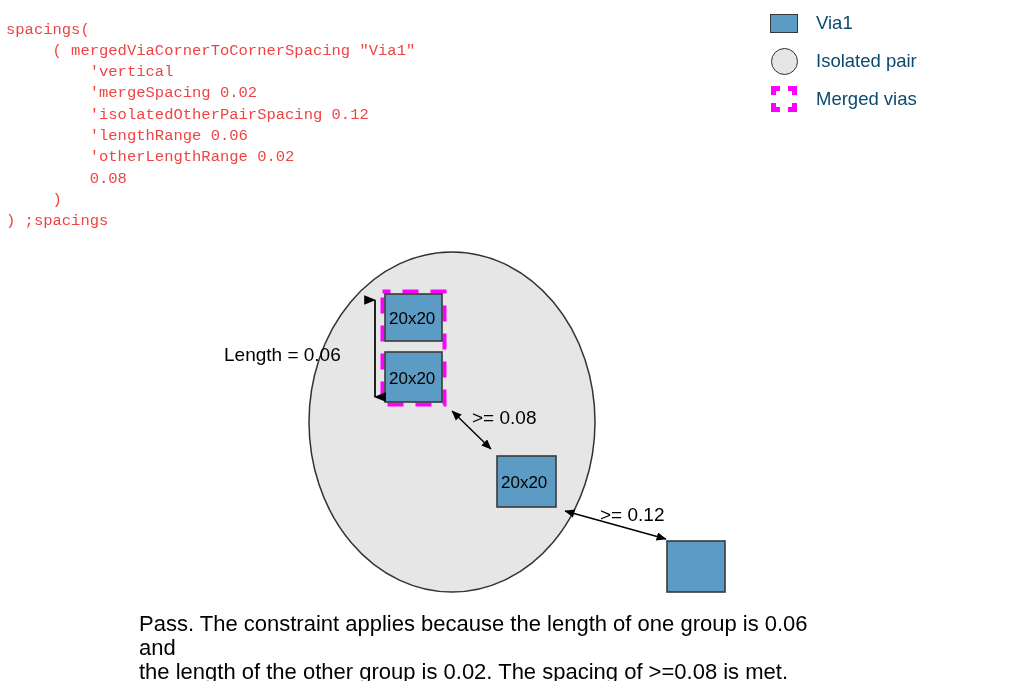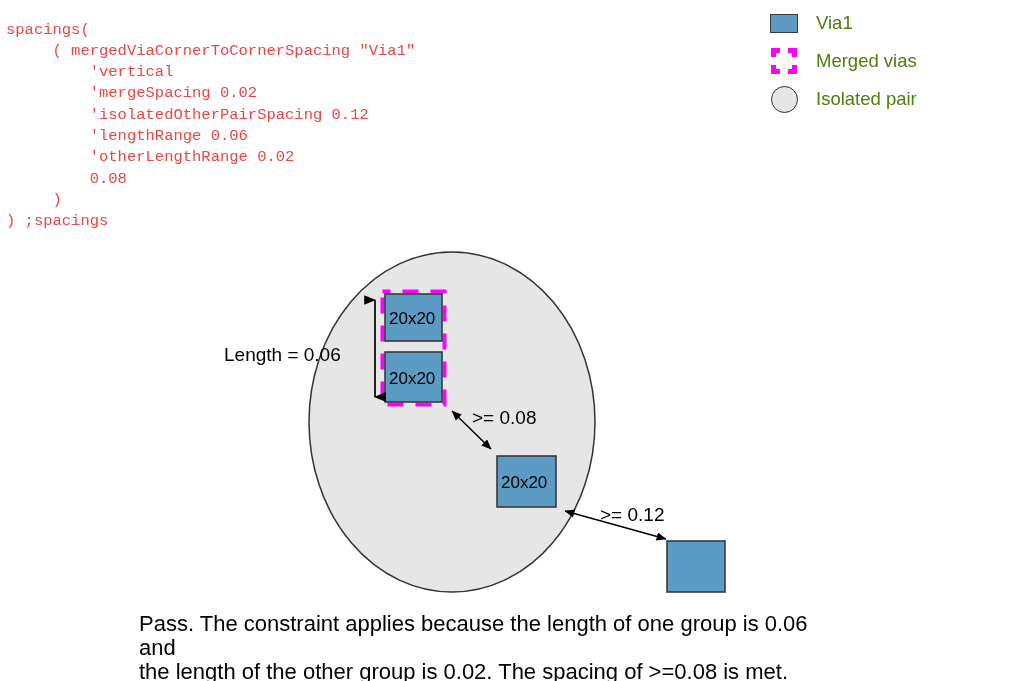--- a/index.html
+++ b/index.html
@@ -44,21 +44,21 @@
   .legend-swatch {
     width: 44px;
     flex: 0 0 44px;
     display: flex;
     align-items: center;
     justify-content: center;
   }
   .legend-label {
     font-size: 18.5px;
     line-height: 1;
-    color: #4d7c0f;
+    color: #0c4a6e;
     padding-left: 10px;
   }
   .sw-via {
     width: 28px;
     height: 19px;
     background: #5b9bc4;
     border: 1.4px solid #3a3a3a;
     box-sizing: border-box;
   }
   .sw-merged {
@@ -139,41 +139,41 @@
 
   <div class="legend-row">
     <span class="legend-swatch">
       <span class="sw-via"></span>
     </span>
     <span class="legend-label">Via1</span>
   </div>
 
   <div class="legend-row">
     <span class="legend-swatch">
+      <span class="sw-circle"></span>
+    </span>
+    <span class="legend-label">Isolated pair</span>
+  </div>
+
+  <div class="legend-row">
+    <span class="legend-swatch">
       <span class="sw-merged">
         <i class="c-tl-h"></i>
           <i class="c-tl-v"></i>
         <i class="c-tr-h"></i>
           <i class="c-tr-v"></i>
         <i class="c-bl-h"></i>
           <i class="c-bl-v"></i>
         <i class="c-br-h"></i>
           <i class="c-br-v"></i>
       </span>
     </span>
     <span class="legend-label">Merged vias</span>
   </div>
 
-  <div class="legend-row">
-    <span class="legend-swatch">
-      <span class="sw-circle"></span>
-    </span>
-    <span class="legend-label">Isolated pair</span>
-  </div>
-
 </div>
 
 <div id="diagram">
   <svg width="1011" height="681" viewBox="0 0 1011 681" xmlns="http://www.w3.org/2000/svg">
     <defs>
       <marker id="arrHead" markerWidth="11" markerHeight="11" refX="9.4" refY="4.2" orient="auto" markerUnits="userSpaceOnUse">
         <path d="M0,0 L10,4.2 L0,8.4 z" fill="#000000"></path>
       </marker>
       <marker id="arrTail" markerWidth="11" markerHeight="11" refX="0.6" refY="4.2" orient="auto" markerUnits="userSpaceOnUse">
         <path d="M10,0 L0,4.2 L10,8.4 z" fill="#000000"></path>

